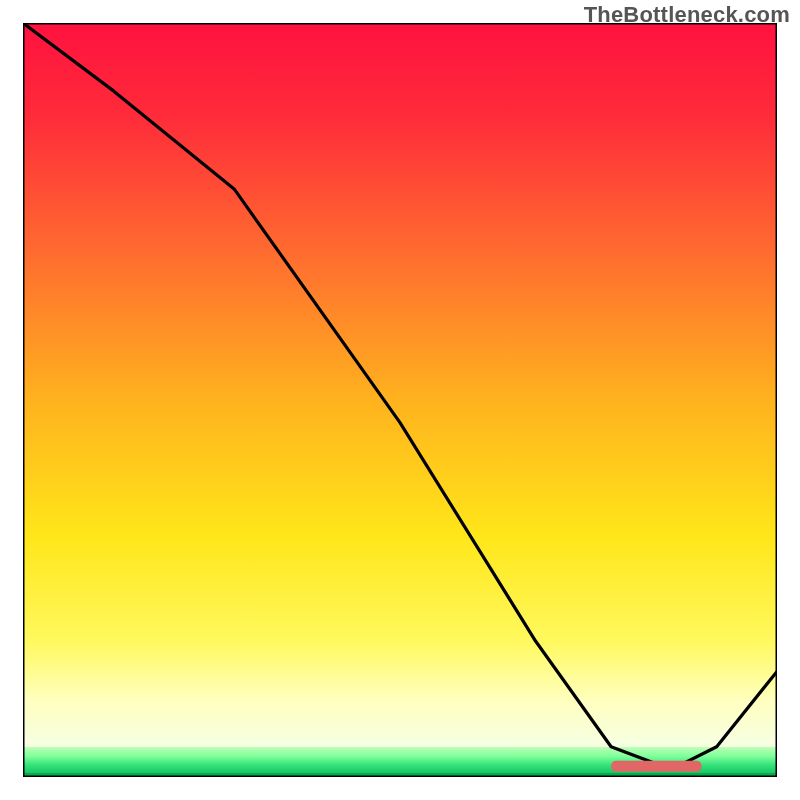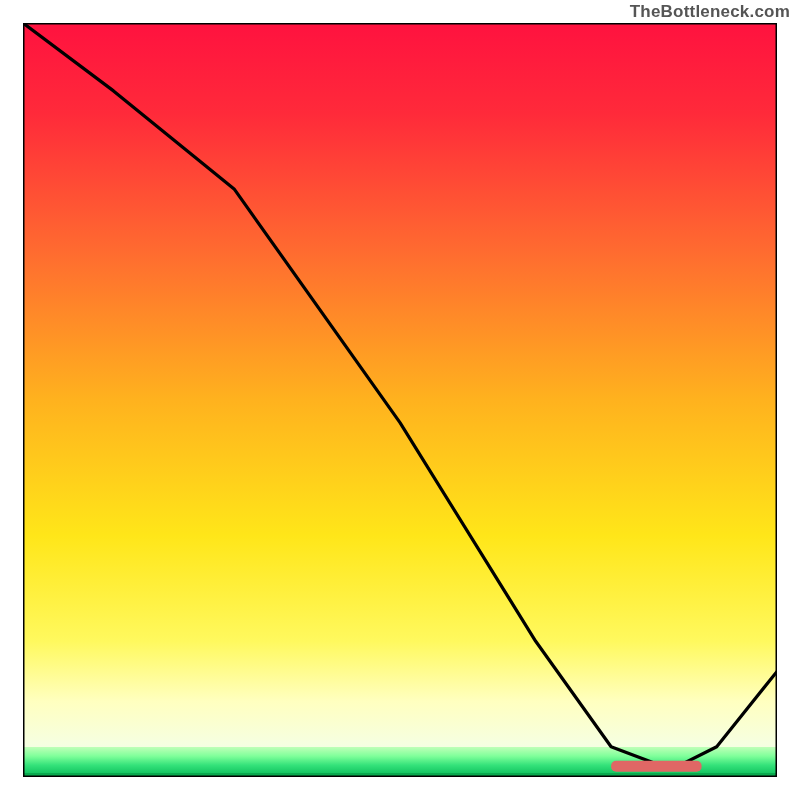--- a/index.html
+++ b/index.html
@@ -13,21 +13,21 @@
   }
   .page {
     position: relative;
     width: 800px;
     height: 800px;
   }
   .watermark {
     position: absolute;
     top: 2px;
     right: 10px;
-    font-size: 17px;
+    font-size: 22px;
     font-weight: 600;
     color: #555;
     letter-spacing: 0.2px;
     z-index: 10;
   }
   .plot-area {
     position: absolute;
     left: 23px;
     top: 23px;
     width: 754px;   

